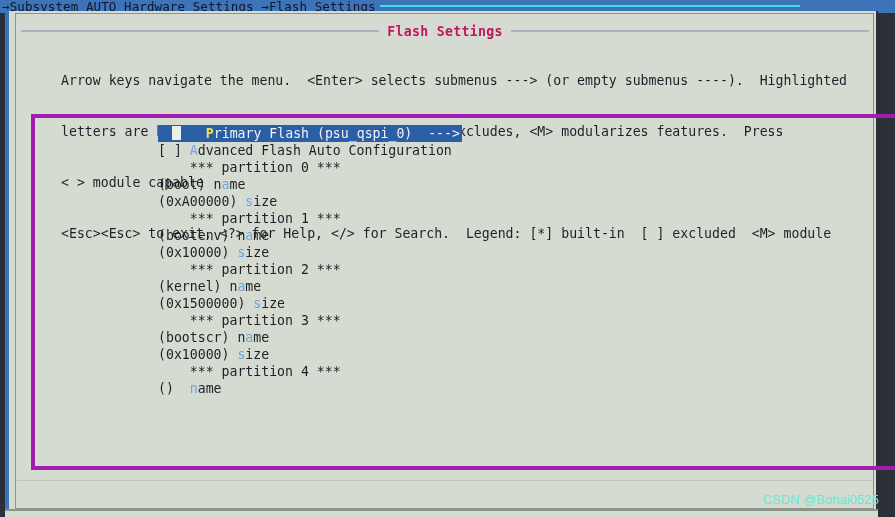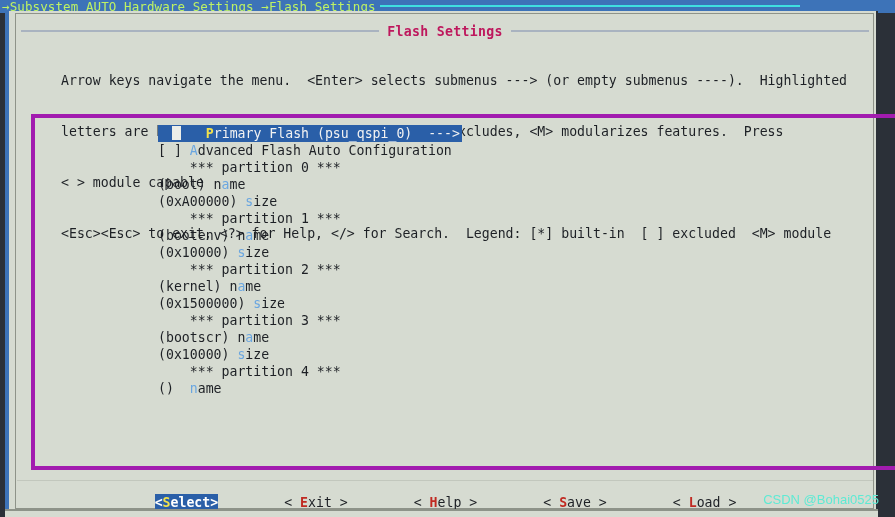--- a/index.html
+++ b/index.html
@@ -21,21 +21,21 @@
     height: 517px;
     background: #2b3038;
   }
 
   
   .breadcrumb-bar {
     position: absolute;
     left: 0; top: 0;
     width: 895px; height: 13px;
     background: #3d73b8;
-    color: #bef264;
+    color: #0f172a;
     font-size: 12.5px;
     line-height: 13px;
     white-space: pre;
     letter-spacing: 0.1px;
     overflow: hidden;
   }
   .breadcrumb-bar .bc-text { display: inline-block; padding-left: 2px; }
   .breadcrumb-bar .bc-rule {
     display: inline-block;
     vertical-align: middle;
@@ -229,25 +229,18 @@
       <div class="help-line">letters are hotkeys.  Pressing &lt;Y&gt; includes, &lt;N&gt; excludes, &lt;M&gt; modularizes features.  Press</div>
       <div class="help-line">&lt; &gt; module capable</div>
       <div class="help-line">&lt;Esc&gt;&lt;Esc&gt; to exit, &lt;?&gt; for Help, &lt;/&gt; for Search.  Legend: [*] built-in  [ ] excluded  &lt;M&gt; module</div>
     </div>
 
     <div class="list-box">
       <div class="list-inner" id="menu-list"><div class="menu-row selected"><span class="cursor-lead"></span><span class="cursor-block"></span>   <span class="hot">P</span>rimary Flash (psu_qspi_0)  ---&gt;</div><div class="menu-row">[ ] <span class="hot">A</span>dvanced Flash Auto Configuration</div><div class="menu-row">    *** partition 0 ***</div><div class="menu-row">(boot) n<span class="hot">a</span>me</div><div class="menu-row">(0xA00000) <span class="hot">s</span>ize</div><div class="menu-row">    *** partition 1 ***</div><div class="menu-row">(bootenv) n<span class="hot">a</span>me</div><div class="menu-row">(0x10000) <span class="hot">s</span>ize</div><div class="menu-row">    *** partition 2 ***</div><div class="menu-row">(kernel) n<span class="hot">a</span>me</div><div class="menu-row">(0x1500000) <span class="hot">s</span>ize</div><div class="menu-row">    *** partition 3 ***</div><div class="menu-row">(bootscr) n<span class="hot">a</span>me</div><div class="menu-row">(0x10000) <span class="hot">s</span>ize</div><div class="menu-row">    *** partition 4 ***</div><div class="menu-row">()  <span class="hot">n</span>ame</div></div>
     </div>
 
     <div class="btn-sep"></div>
-    <div class="button-row" id="button-row">
-        <div class="btn active">&lt;<span class="hotkey">S</span>elect&gt;</div>
-        <div class="btn">&lt; <span class="hotkey">E</span>xit &gt;</div>
-        <div class="btn">&lt; <span class="hotkey">H</span>elp &gt;</div>
-        <div class="btn">&lt; <span class="hotkey">S</span>ave &gt;</div>
-        <div class="btn">&lt; <span class="hotkey">L</span>oad &gt;</div>
-      </div>
   </div>
 
   <div class="bottom-strip"></div>
   <div class="watermark">CSDN @Bohai0525</div>
 
 </div>
 
 </body></html>

